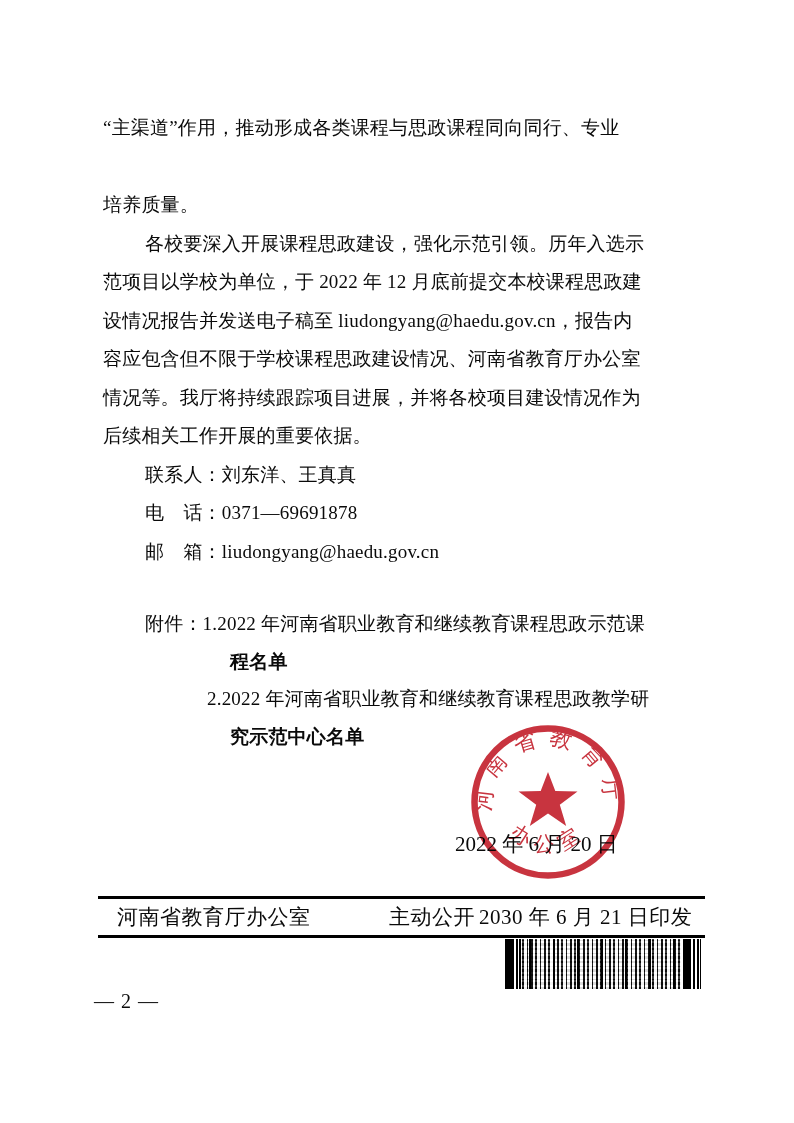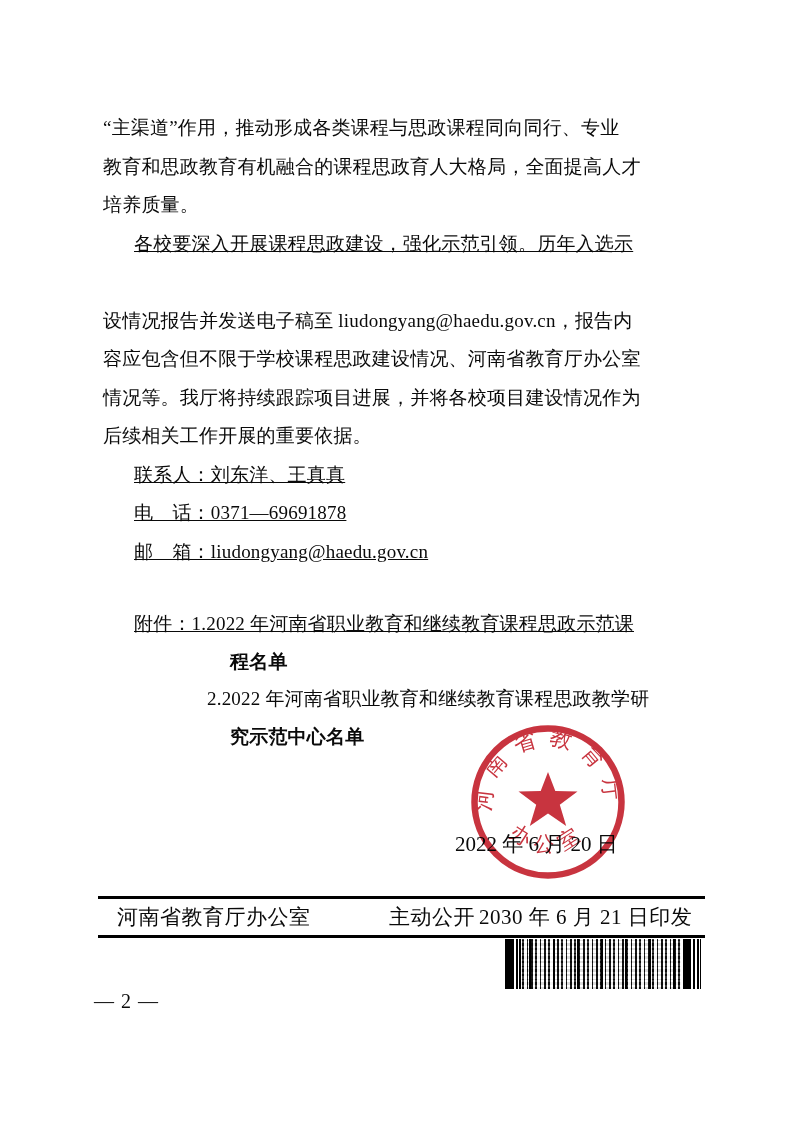--- a/index.html
+++ b/index.html
@@ -5,21 +5,21 @@
   html,body{margin:0;padding:0;background:#ffffff;}
   .page{
     position:relative;width:794px;height:1123px;background:#ffffff;overflow:hidden;
     font-family:"Liberation Serif","DejaVu Serif",serif;color:#0a0a0a;
   }
   .line{
     position:absolute;font-size:19px;line-height:35px;white-space:pre;
     letter-spacing:0.2px;
   }
   .l-margin{left:103px;}
-  .l-indent{left:134px;text-decoration:underline;}
+  .l-indent{left:145px;}
   .l-attach-num{left:207px;text-align:center;}
   .l-attach-cont{left:230px;font-weight:bold;}
   .date-line{position:absolute;left:455px;top:827px;font-size:21px;line-height:35px;white-space:pre;z-index:1;}
   .seal{position:absolute;left:466px;top:720px;width:164px;height:164px;z-index:2;mix-blend-mode:multiply;opacity:.93;}
   .footer-rule{position:absolute;left:98px;width:607px;height:2.5px;background:#000;}
   .rule-top{top:896px;}
   .rule-bottom{top:935px;}
   .footer-text{position:absolute;top:905px;font-size:21px;line-height:24px;white-space:pre;letter-spacing:0.5px;}
   .ft-issuer{left:117px;}
   .ft-disclosure{left:353px;margin-left:36px;}
@@ -40,23 +40,23 @@
     background:linear-gradient(90deg,#fff 0 2px,#000 2px 10px,#fff 10px 12px,#000 12px 14px,#fff 14px 16px,#000 16px 18px,#fff 18px 19px,#000 19px 20px);
   }
   .page-number{position:absolute;left:94px;top:989px;font-size:20px;line-height:24px;white-space:pre;letter-spacing:1px;}
 </style>
 </head>
 <body>
 
 <div class="page">
 
   <div class="line l-margin" style="top:110px">“主渠道”作用，推动形成各类课程与思政课程同向同行、专业</div>
-  <div class="line l-margin" style="top:149px">教育和思政教育有机融合的课程思政育人大格局，全面提高人才</div>
   <div class="line l-margin" style="top:187px">培养质量。</div>
   <div class="line l-indent" style="top:226px">各校要深入开展课程思政建设，强化示范引领。历年入选示</div>
+  <div class="line l-margin" style="top:264px">范项目以学校为单位，于 2022 年 12 月底前提交本校课程思政建</div>
   <div class="line l-margin" style="top:303px">设情况报告并发送电子稿至 liudongyang@haedu.gov.cn，报告内</div>
   <div class="line l-margin" style="top:341px">容应包含但不限于学校课程思政建设情况、河南省教育厅办公室</div>
   <div class="line l-margin" style="top:380px">情况等。我厅将持续跟踪项目进展，并将各校项目建设情况作为</div>
   <div class="line l-margin" style="top:418px">后续相关工作开展的重要依据。</div>
 
   <div class="line l-indent" style="top:457px">联系人：刘东洋、王真真</div>
   <div class="line l-indent" style="top:495px">电　话：0371—69691878</div>
   <div class="line l-indent" style="top:534px">邮　箱：liudongyang@haedu.gov.cn</div>
 
   <div class="line l-indent" style="top:606px">附件：1.2022 年河南省职业教育和继续教育课程思政示范课</div>

